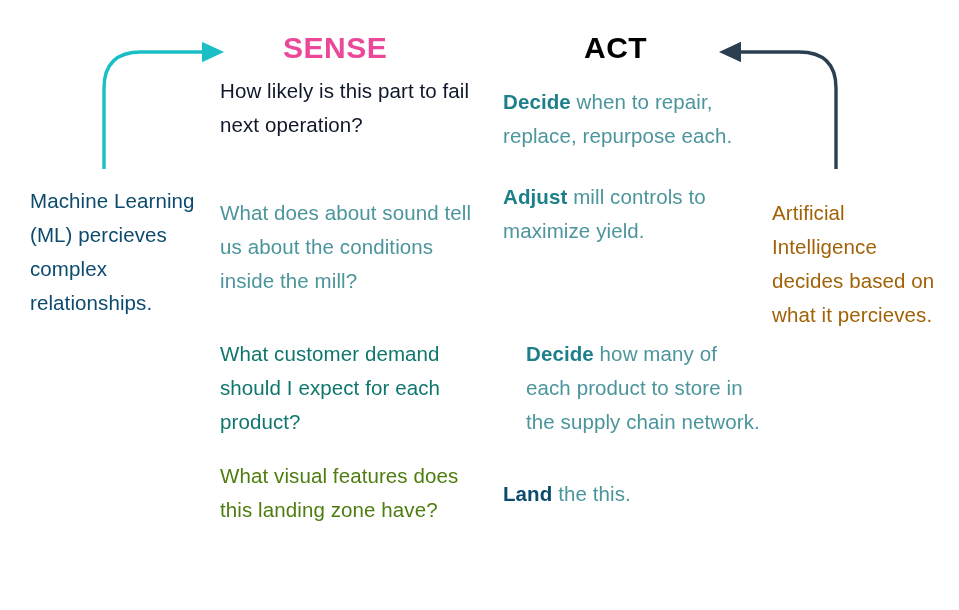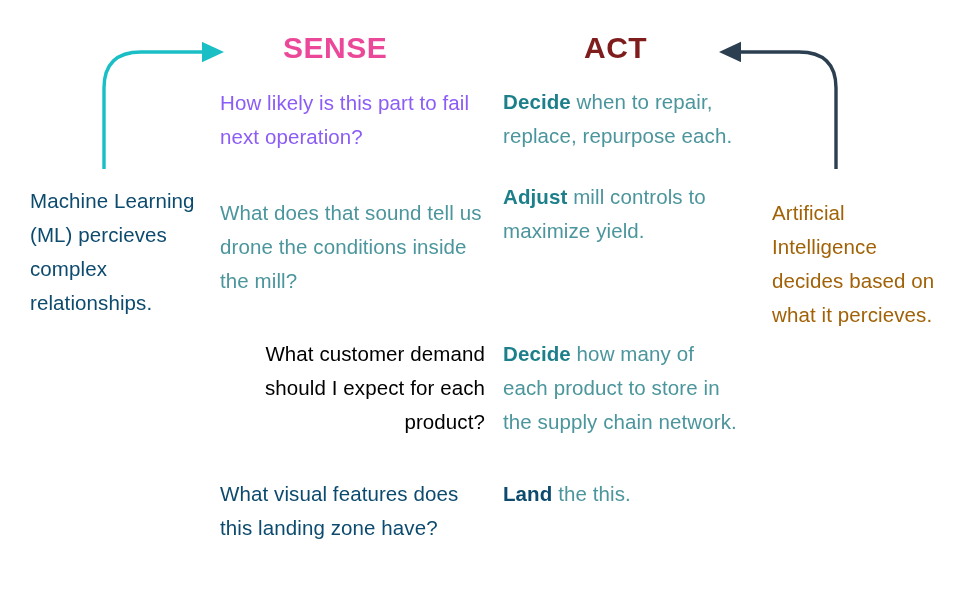--- a/index.html
+++ b/index.html
@@ -128,46 +128,46 @@
       <path d="M104,169 L104,88 Q104,52 141,52 L206,52" fill="none" stroke="#1ABFC6" stroke-width="3.4" stroke-linecap="butt" marker-end="url(#head-cyan)"></path>
     </g>
 
     <g>
       <path d="M836,169 L836,88 Q836,52 799,52 L737,52" fill="none" stroke="#2B3F50" stroke-width="3.4" stroke-linecap="butt" marker-end="url(#head-slate)"></path>
     </g>
   </svg>
 
   <div class="heading" id="heading-sense" style="color:#ec4899;">SENSE</div>
 
-  <div class="heading" id="heading-act" style="color:#7f1d1d;">ACT</div>
+  <div class="heading" id="heading-act" style="color:#000000;">ACT</div>
 
   <div class="column" id="col-left">
     <div class="para" style="top:184px; color:#0c4a6e;">Machine Learning (ML) percieves complex relationships.</div>
   </div>
 
   <div class="column" id="col-sense">
-    <div class="para" style="top:86px; color:#8b5cf6;">How likely is this part to fail next operation?</div>
+    <div class="para" style="top:74px; color:#0f172a;">How likely is this part to fail next operation?</div>
 
-    <div class="para" style="top:196px; color:#4B959C;">What does that sound tell us drone the conditions inside the mill?</div>
+    <div class="para" style="top:196px; color:#4B959C;">What does about sound tell us about the conditions inside the mill?</div>
 
-    <div class="para" style="top:337px; color:#000000;text-align:right;">What customer demand should I expect for each product?</div>
+    <div class="para" style="top:337px; color:#0f766e;">What customer demand should I expect for each product?</div>
 
-    <div class="para" style="top:477px; color:#0c4a6e;">What visual features does this landing zone have?</div>
+    <div class="para" style="top:459px; color:#4d7c0f;">What visual features does this landing zone have?</div>
   </div>
 
   <div class="column" id="col-act">
     <div class="para" style="top:85px; color:#4B959C;">
       <span class="lead" style="color:#1C7F8A;">Decide</span><span> when to repair, replace, repurpose each.</span>
     </div>
 
     <div class="para" style="top:180px; color:#4B959C;">
       <span class="lead" style="color:#1C7F8A;">Adjust</span><span> mill controls to maximize yield.</span>
     </div>
 
-    <div class="para" style="top:337px; color:#4B959C;">
+    <div class="para" style="top:337px; color:#4B959C;margin-left:23px;">
       <span class="lead" style="color:#1C7F8A;">Decide</span><span> how many of each product to store in the supply chain network.</span>
     </div>
 
     <div class="para" style="top:477px; color:#4B959C;">
       <span class="lead" style="color:#0c4a6e;">Land</span><span> the this.</span>
     </div>
   </div>
 
   <div class="column" id="col-right">
     <div class="para" style="top:196px; color:#a16207;">Artificial Intelligence decides based on what it percieves.</div>

